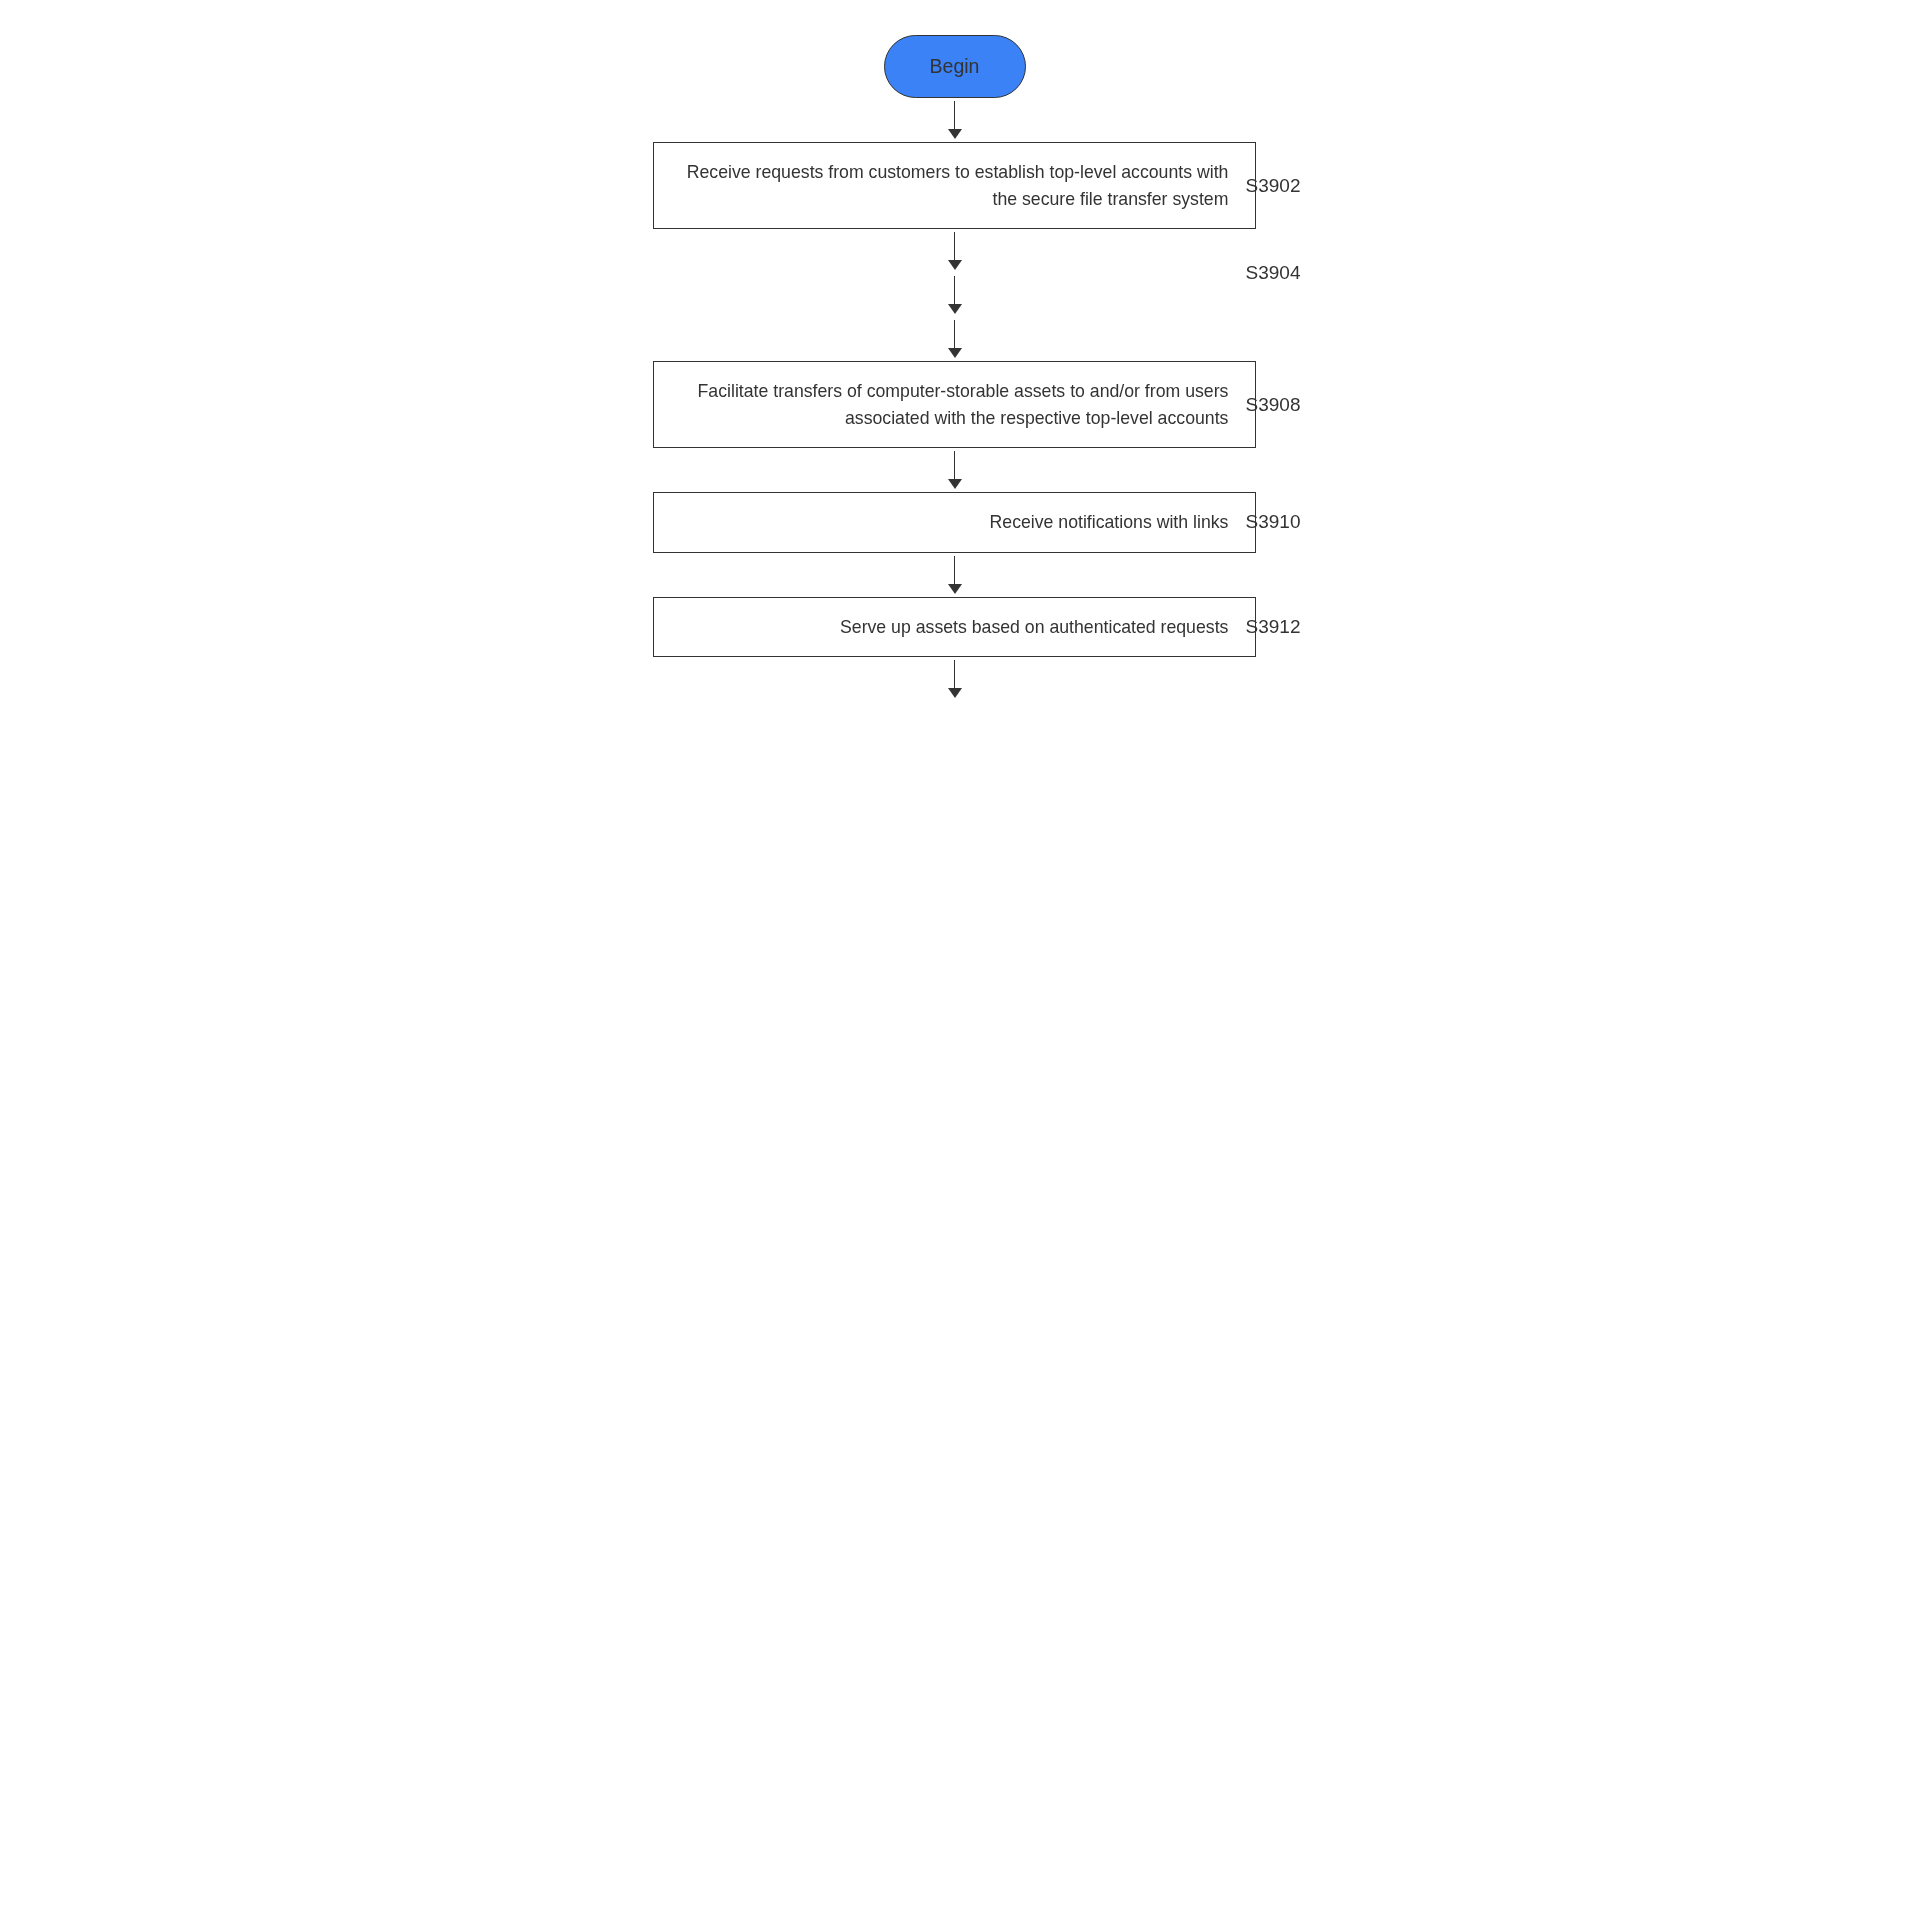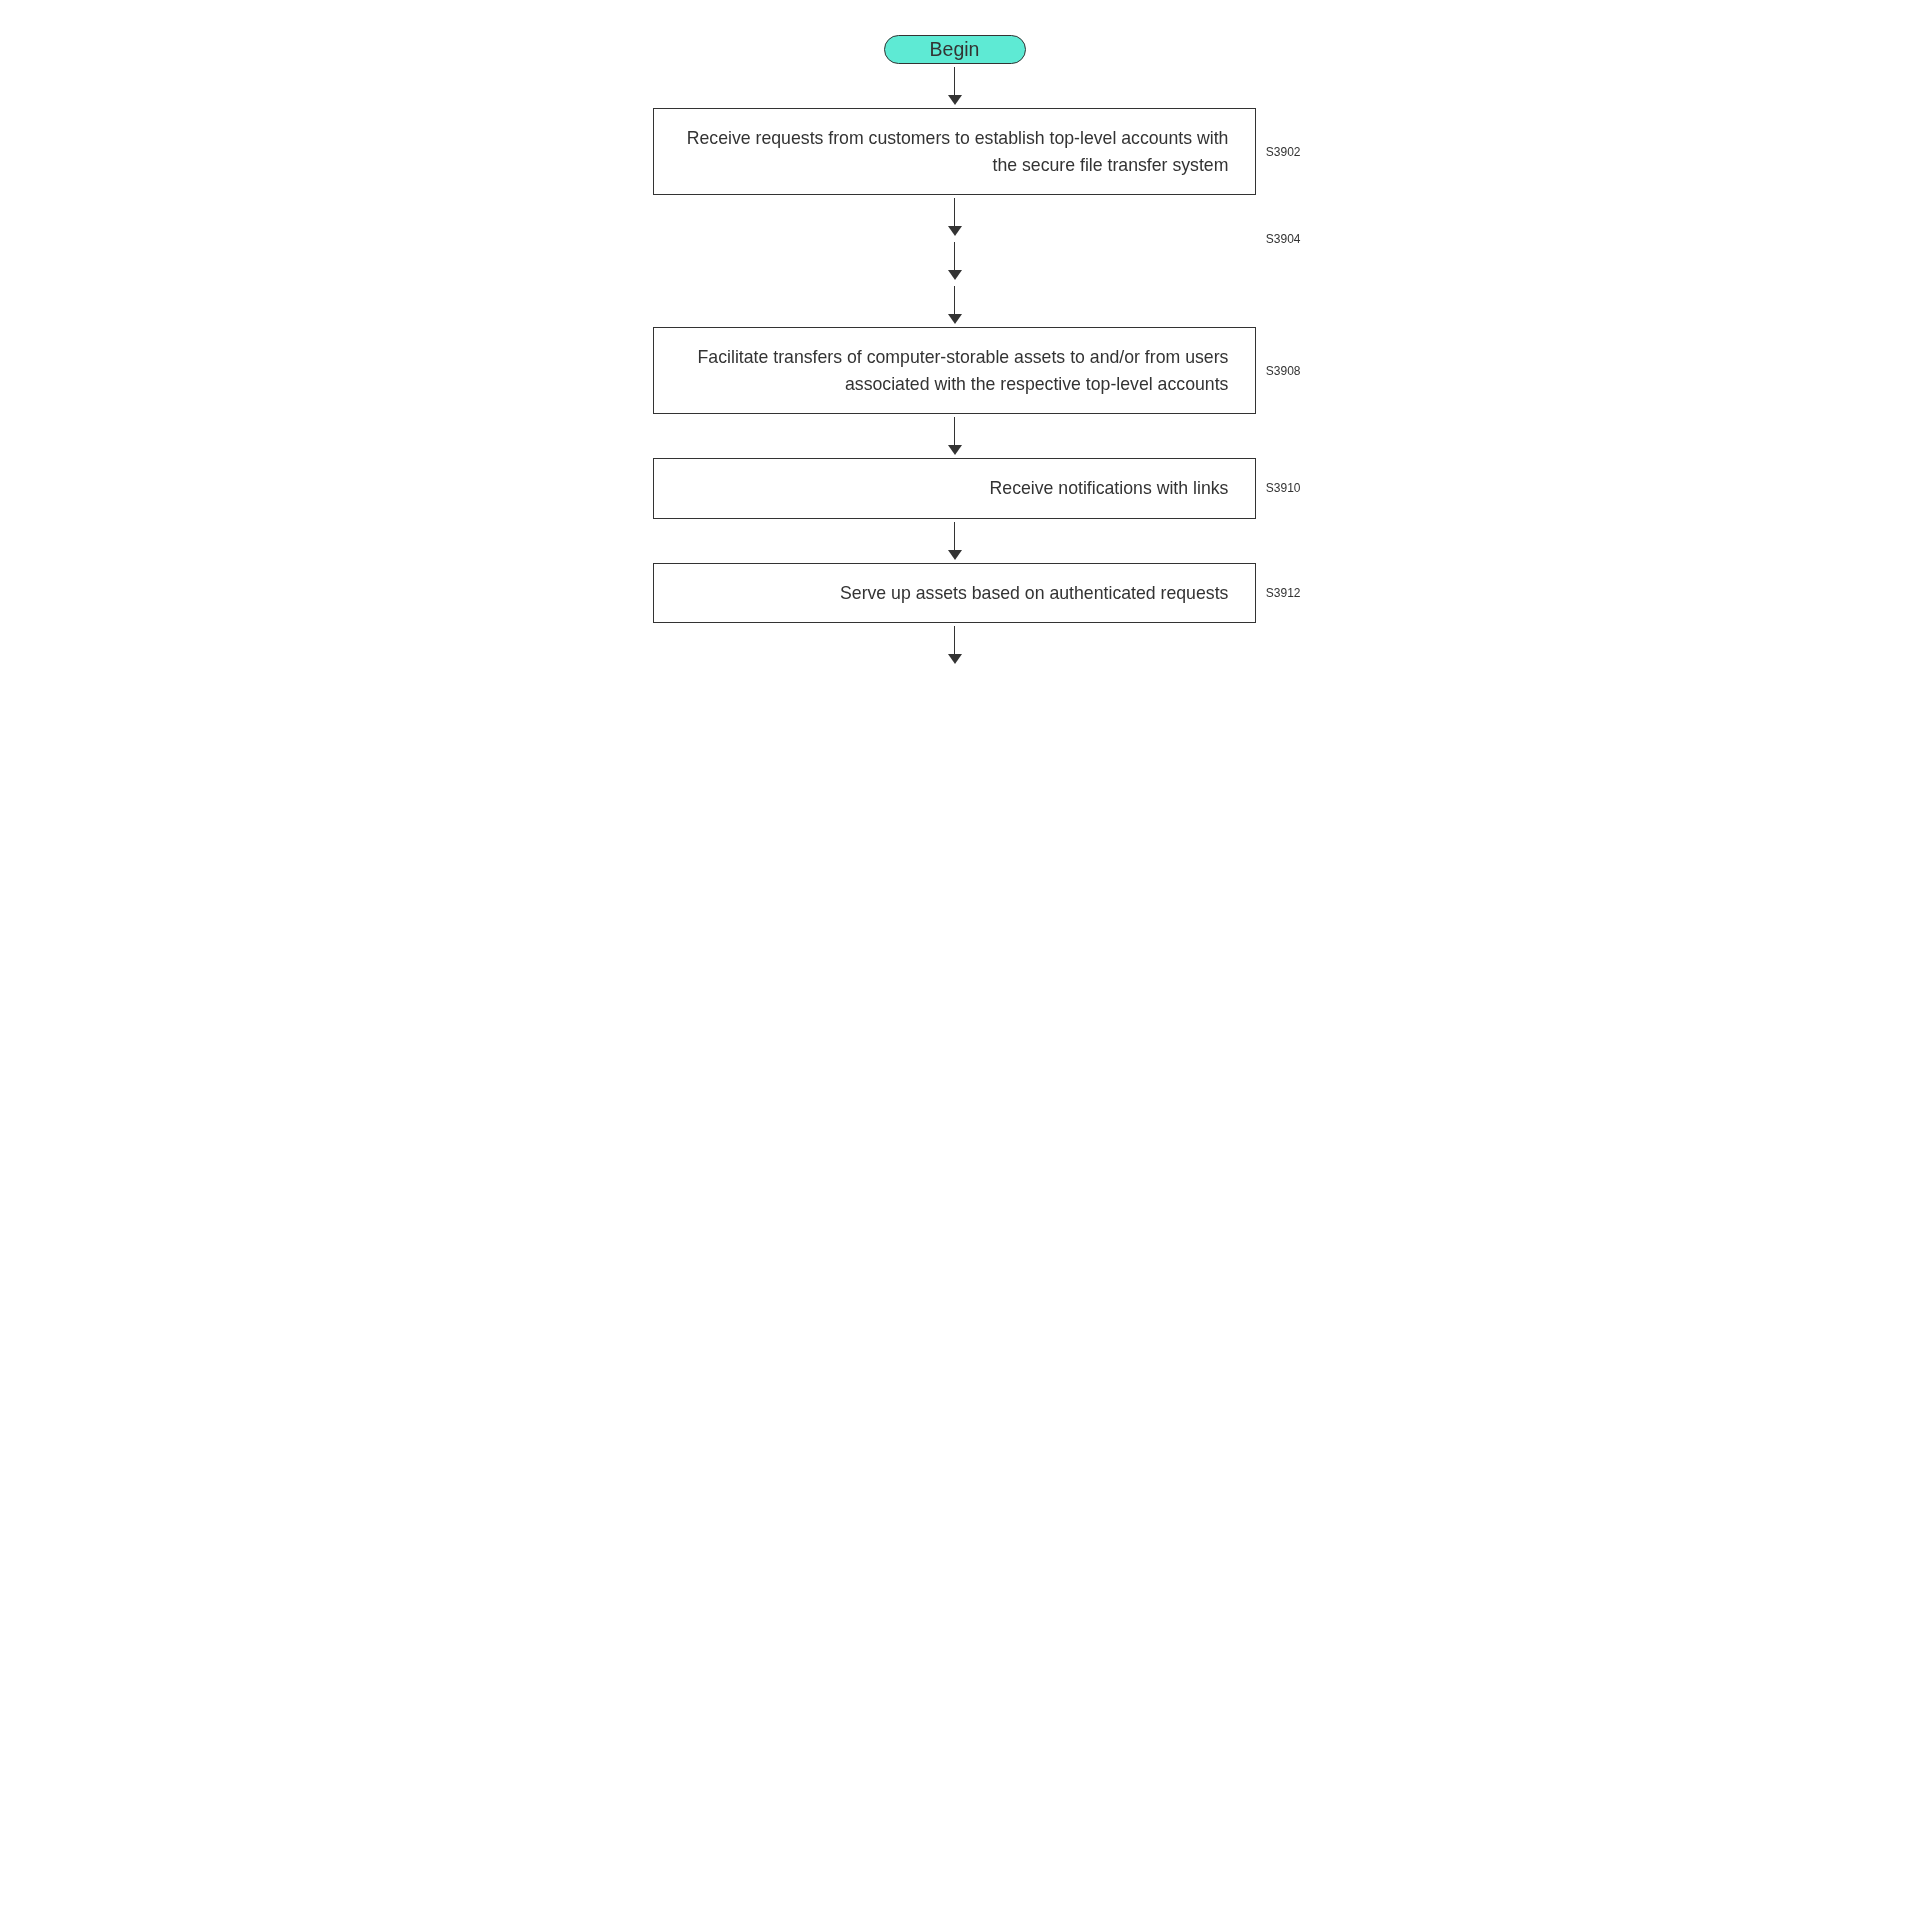--- a/index.html
+++ b/index.html
@@ -31,43 +31,43 @@
       align-items: center;
       justify-content: center;
       width: 100%;
       position: relative;
       margin: 0;
     }
 
     .oval-node {
       border: 1.8px solid #333;
       border-radius: 44px;
-      padding: 2px 44px;
+      padding: 19px 44px;
       font-size: 19.5px;
       color: #333;
-      background: #5eead4;
+      background: #3b82f6;
       text-align: center;
       min-width: 142px;
     }
 
     .rect-node {
       border: 1.8px solid #333;
       padding: 16px 26.6px;
       font-size: 17.7px;
       color: #333;
       background: #fff;
       text-align: right;
       width: 603px;
       line-height: 1.5;
     }
 
     .step-label {
       position: absolute;
       right: 53px;
-      font-size: 12px;
+      font-size: 19px;
       color: #333;
       white-space: nowrap;
     }
 
     .arrow-container {
       display: flex;
       justify-content: center;
       align-items: center;
       height: 44px;
       width: 100%;

